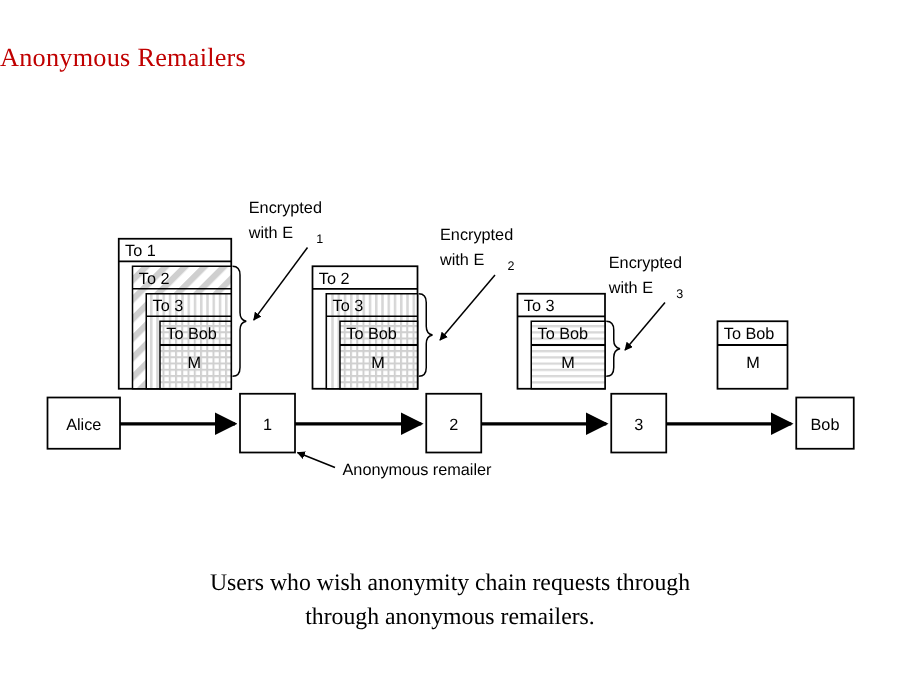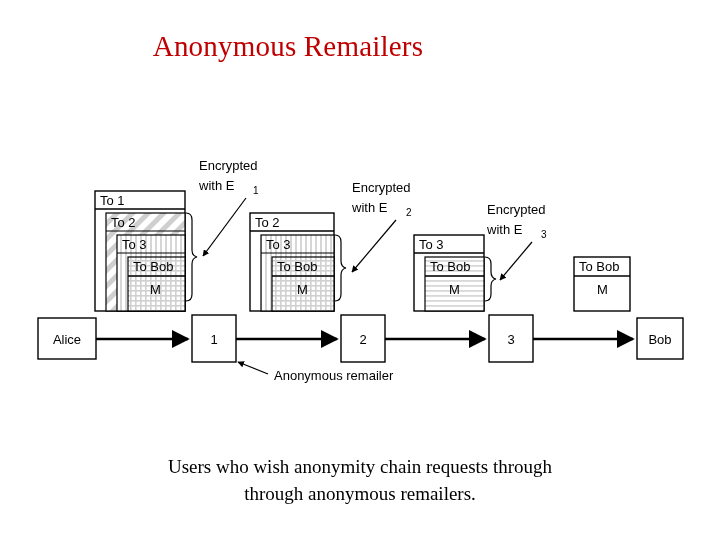--- a/index.html
+++ b/index.html
@@ -6,23 +6,23 @@
   body{
     width:720px;height:540px;background:#ffffff;overflow:hidden;
     font-family:"Liberation Sans", sans-serif;
     -webkit-font-smoothing:antialiased;
   }
   .slide{position:relative;width:720px;height:540px;}
 
   
   .title{
     position:absolute;left:0;top:26px;width:576px;
-    text-align:center;
+    text-align:left;
     font-family:"Liberation Serif", serif;
-    font-size:29px;line-height:40px;
+    font-size:21px;line-height:40px;
     color:#C00000;
     letter-spacing:.2px;
   }
 
   
   .caption{
     position:absolute;left:60px;top:453px;width:600px;
     text-align:center;
     font-family:"Liberation Serif", serif;
     font-size:19px;line-height:27px;

